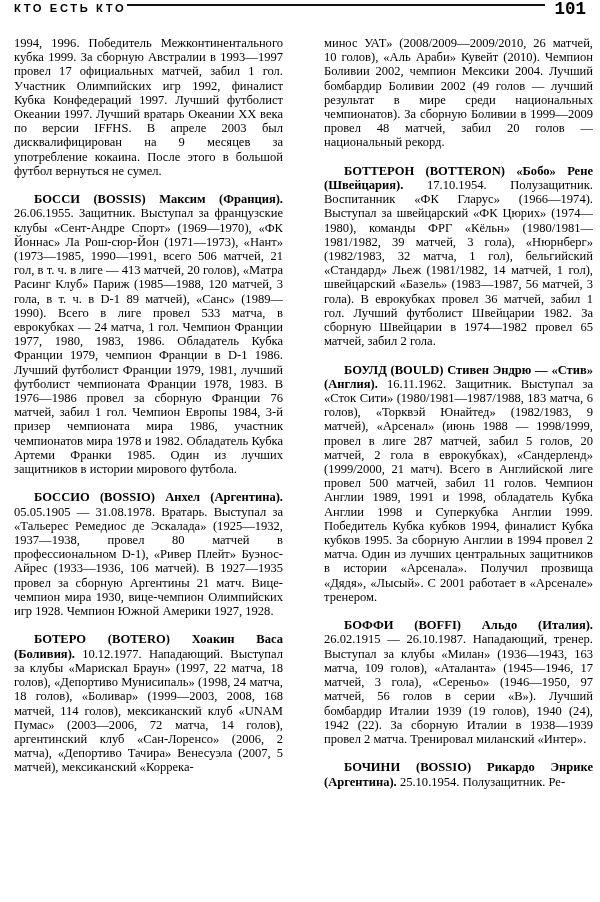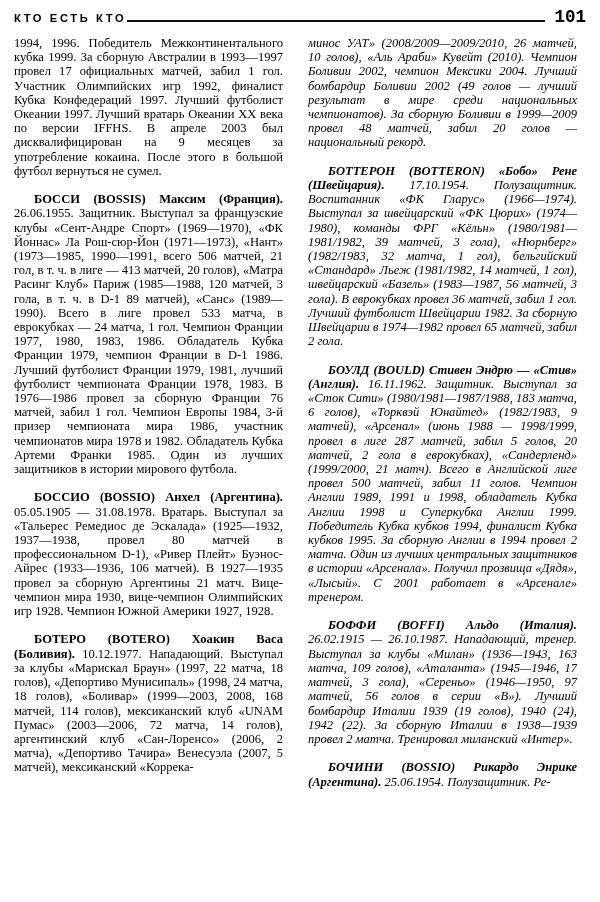--- a/index.html
+++ b/index.html
@@ -22,21 +22,20 @@
     padding: 0;
   }
   
   .runhead {
     position: absolute;
     left: 0;
     top: 0;
     width: 600px;
     height: 34px;
     display: flex;
-    align-items: center;
     padding: 0 14px 0 14px;
     box-sizing: border-box;
   }
   .runhead-title {
     font-family: "Liberation Sans", "DejaVu Sans", sans-serif;
     font-weight: bold;
     font-size: 11.2px;
     letter-spacing: 2.6px;
     text-transform: uppercase;
     white-space: nowrap;
@@ -70,21 +69,21 @@
     display: flex;
     align-items: flex-start;
   }
   .col {
     width: 269px;
     box-sizing: border-box;
     overflow: hidden;
   }
   .col-left { margin-left: 14px; }
   .col-gutter { width: 25px; }
-  .col-right { margin-left: 0; font-style: italic; }
+  .col-right { margin-left: 16px; }
 
   p.para {
     margin: 0;
     font-size: 12.55px;
     line-height: 14.2px;
     text-align: justify;
     text-justify: inter-word;
     hyphens: none;
     text-indent: 0;
   }
@@ -117,17 +116,17 @@
         <p class="para indent spaced"><span class="hw">БОССИ (BOSSIS) Максим (Франция).</span><span> 26.06.1955. Защитник. Выступал за французские клубы «Сент-Андре Спорт» (1969—1970), «ФК Йоннас» Ла Рош-сюр-Йон (1971—1973), «Нант» (1973—1985, 1990—1991, всего 506 матчей, 21 гол, в т. ч. в лиге — 413 матчей, 20 голов), «Матра Расинг Клуб» Париж (1985—1988, 120 матчей, 3 гола, в т. ч. в D-1 89 матчей), «Санс» (1989—1990). Всего в лиге провел 533 матча, в еврокубках — 24 матча, 1 гол. Чемпион Франции 1977, 1980, 1983, 1986. Обладатель Кубка Франции 1979, чемпион Франции в D-1 1986. Лучший футболист Франции 1979, 1981, лучший футболист чемпионата Франции 1978, 1983. В 1976—1986 провел за сборную Франции 76 матчей, забил 1 гол. Чемпион Европы 1984, 3-й призер чемпионата мира 1986, участник чемпионатов мира 1978 и 1982. Обладатель Кубка Артеми Франки 1985. Один из лучших защитников в истории мирового футбола.</span></p>
         <p class="para indent spaced"><span class="hw">БОССИО (BOSSIO) Анхел (Аргентина).</span><span> 05.05.1905 — 31.08.1978. Вратарь. Выступал за «Тальерес Ремедиос де Эскалада» (1925—1932, 1937—1938, провел 80 матчей в профессиональном D-1), «Ривер Плейт» Буэнос-Айрес (1933—1936, 106 матчей). В 1927—1935 провел за сборную Аргентины 21 матч. Вице-чемпион мира 1930, вице-чемпион Олимпийских игр 1928. Чемпион Южной Америки 1927, 1928.</span></p>
         <p class="para indent spaced"><span class="hw">БОТЕРО (BOTERO) Хоакин Васа (Боливия).</span><span> 10.12.1977. Нападающий. Выступал за клубы «Марискал Браун» (1997, 22 матча, 18 голов), «Депортиво Мунисипаль» (1998, 24 матча, 18 голов), «Боливар» (1999—2003, 2008, 168 матчей, 114 голов), мексиканский клуб «UNAM Пумас» (2003—2006, 72 матча, 14 голов), аргентинский клуб «Сан-Лоренсо» (2006, 2 матча), «Депортиво Тачира» Венесуэла (2007, 5 матчей), мексиканский «Коррека-</span></p>
       </div>
     <div class="col-gutter"></div>
     <div class="col col-right" id="col-right">
         <p class="para"><span>минос УАТ» (2008/2009—2009/2010, 26 матчей, 10 голов), «Аль Араби» Кувейт (2010). Чемпион Боливии 2002, чемпион Мексики 2004. Лучший бомбардир Боливии 2002 (49 голов — лучший результат в мире среди национальных чемпионатов). За сборную Боливии в 1999—2009 провел 48 матчей, забил 20 голов — национальный рекорд.</span></p>
         <p class="para indent spaced"><span class="hw">БОТТЕРОН (BOTTERON) «Бобо» Рене (Швейцария).</span><span> 17.10.1954. Полузащитник. Воспитанник «ФК Гларус» (1966—1974). Выступал за швейцарский «ФК Цюрих» (1974—1980), команды ФРГ «Кёльн» (1980/1981—1981/1982, 39 матчей, 3 гола), «Нюрнберг» (1982/1983, 32 матча, 1 гол), бельгийский «Стандард» Льеж (1981/1982, 14 матчей, 1 гол), швейцарский «Базель» (1983—1987, 56 матчей, 3 гола). В еврокубках провел 36 матчей, забил 1 гол. Лучший футболист Швейцарии 1982. За сборную Швейцарии в 1974—1982 провел 65 матчей, забил 2 гола.</span></p>
         <p class="para indent spaced"><span class="hw">БОУЛД (BOULD) Стивен Эндрю — «Стив» (Англия).</span><span> 16.11.1962. Защитник. Выступал за «Сток Сити» (1980/1981—1987/1988, 183 матча, 6 голов), «Торквэй Юнайтед» (1982/1983, 9 матчей), «Арсенал» (июнь 1988 — 1998/1999, провел в лиге 287 матчей, забил 5 голов, 20 матчей, 2 гола в еврокубках), «Сандерленд» (1999/2000, 21 матч). Всего в Английской лиге провел 500 матчей, забил 11 голов. Чемпион Англии 1989, 1991 и 1998, обладатель Кубка Англии 1998 и Суперкубка Англии 1999. Победитель Кубка кубков 1994, финалист Кубка кубков 1995. За сборную Англии в 1994 провел 2 матча. Один из лучших центральных защитников в истории «Арсенала». Получил прозвища «Дядя», «Лысый». С 2001 работает в «Арсенале» тренером.</span></p>
         <p class="para indent spaced"><span class="hw">БОФФИ (BOFFI) Альдо (Италия).</span><span> 26.02.1915 — 26.10.1987. Нападающий, тренер. Выступал за клубы «Милан» (1936—1943, 163 матча, 109 голов), «Аталанта» (1945—1946, 17 матчей, 3 гола), «Сереньо» (1946—1950, 97 матчей, 56 голов в серии «В»). Лучший бомбардир Италии 1939 (19 голов), 1940 (24), 1942 (22). За сборную Италии в 1938—1939 провел 2 матча. Тренировал миланский «Интер».</span></p>
-        <p class="para indent spaced"><span class="hw">БОЧИНИ (BOSSIO) Рикардо Энрике (Аргентина).</span><span> 25.06.1954. Полузащитник. Ре-</span></p>
+        <p class="para indent spaced"><span class="hw">БОЧИНИ (BOSSIO) Рикардо Энрике (Аргентина).</span><span> 25.10.1954. Полузащитник. Ре-</span></p>
       </div>
   </div>
 
 </div>
 
 </body></html>

